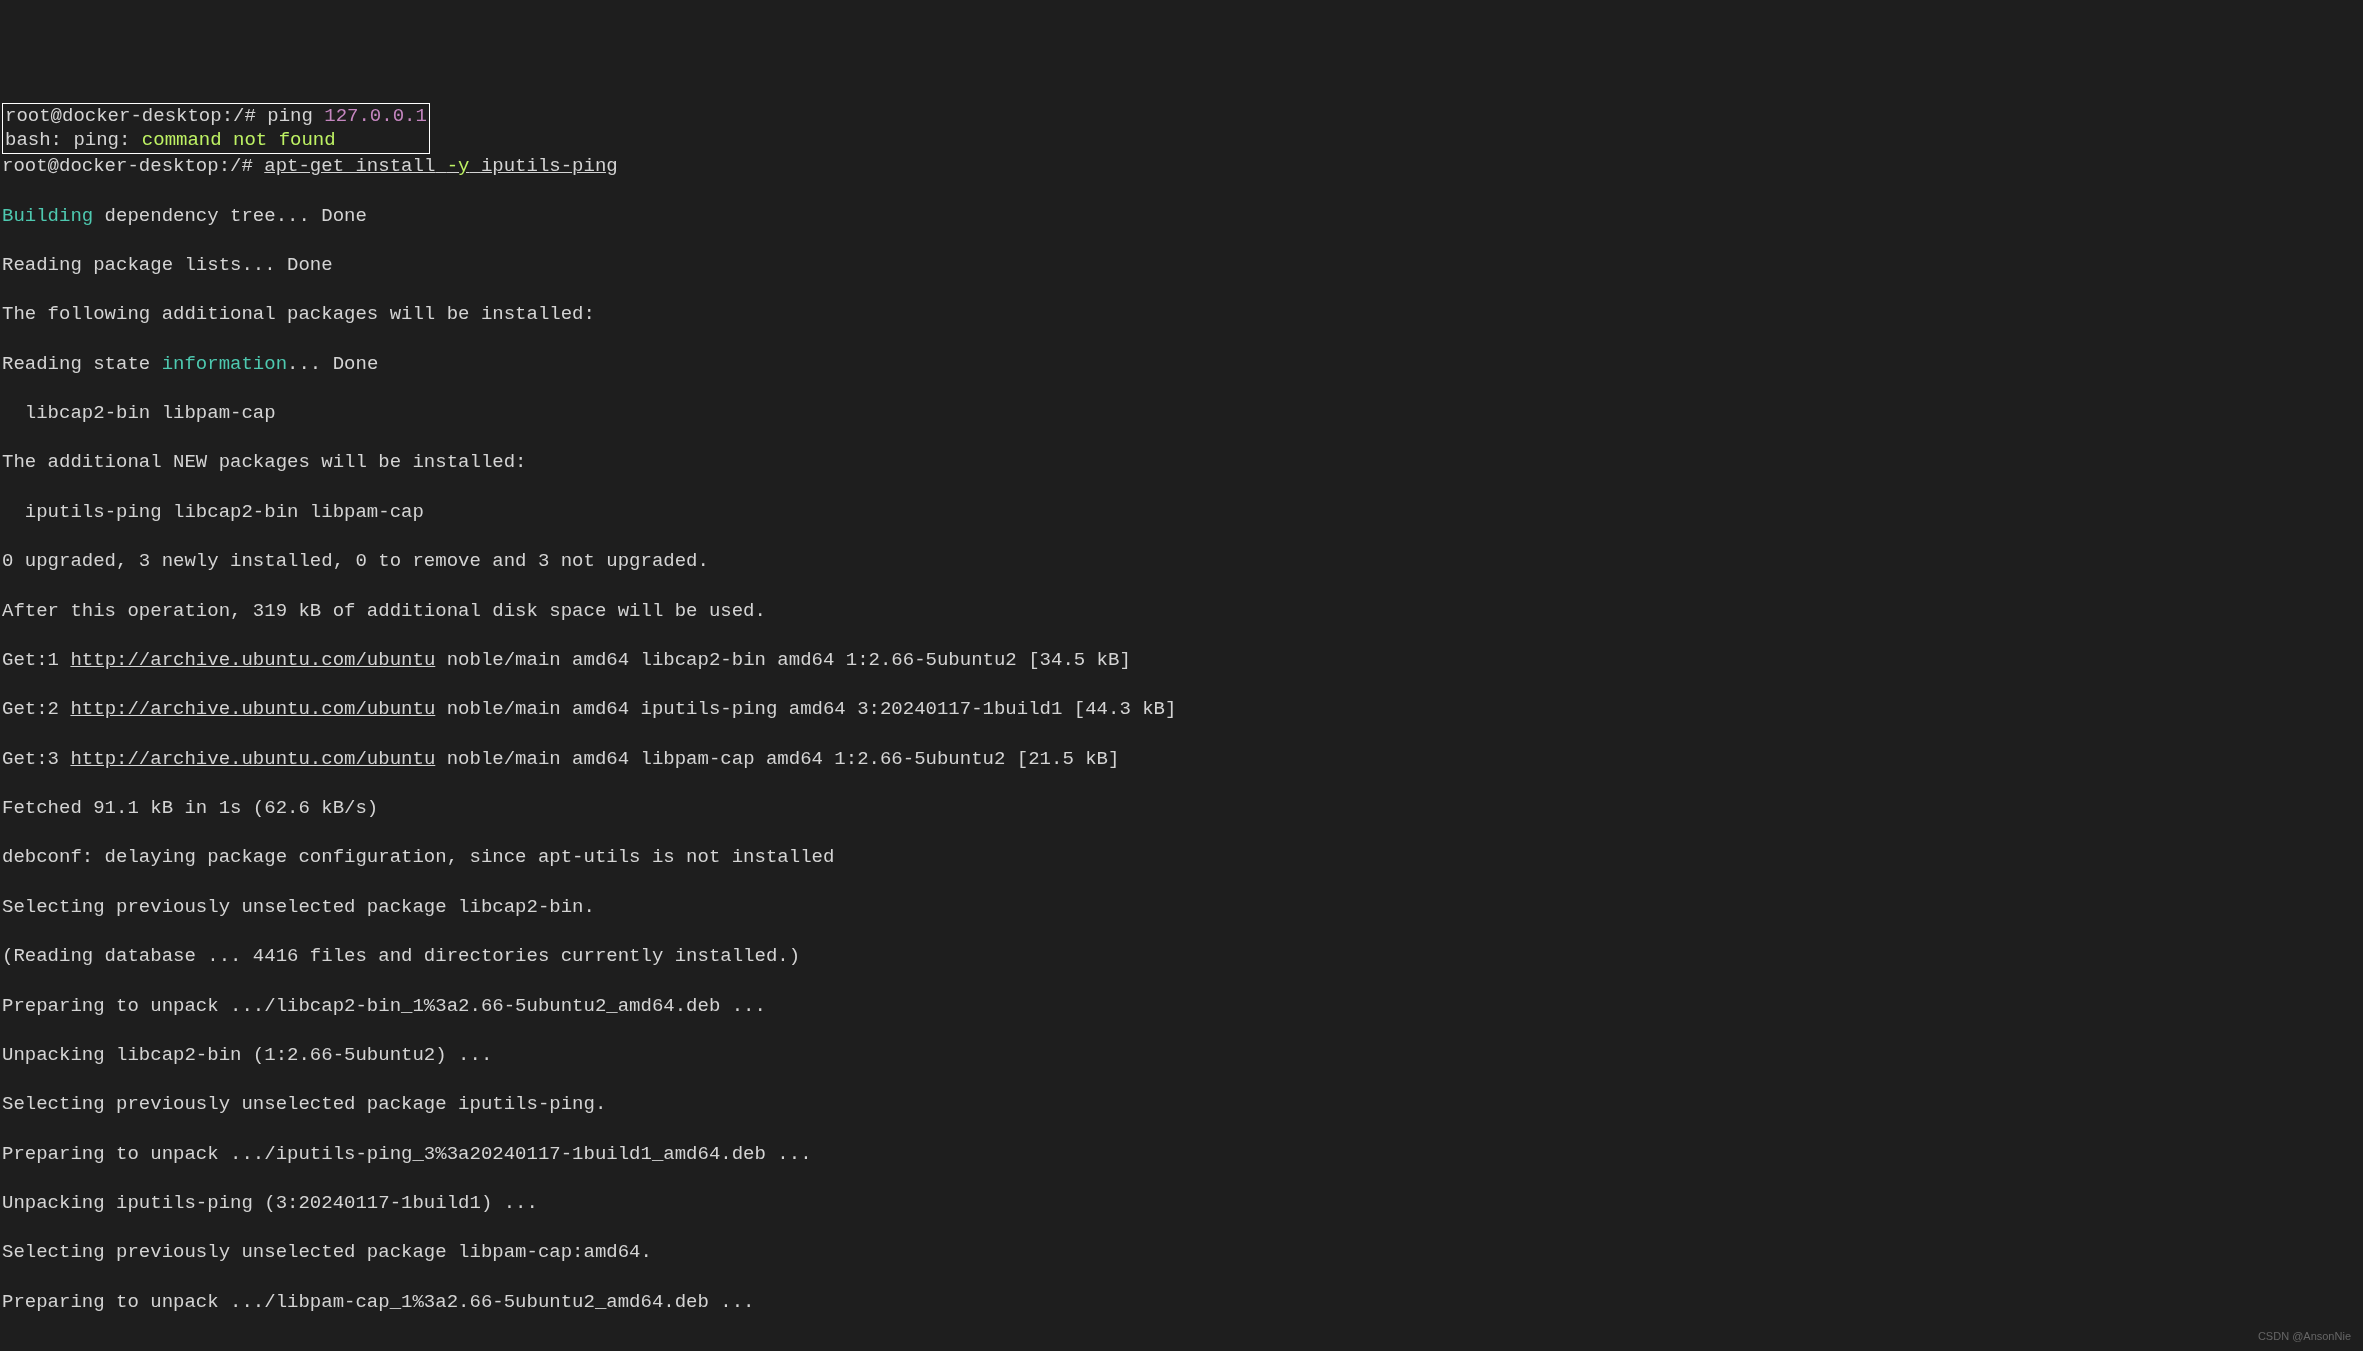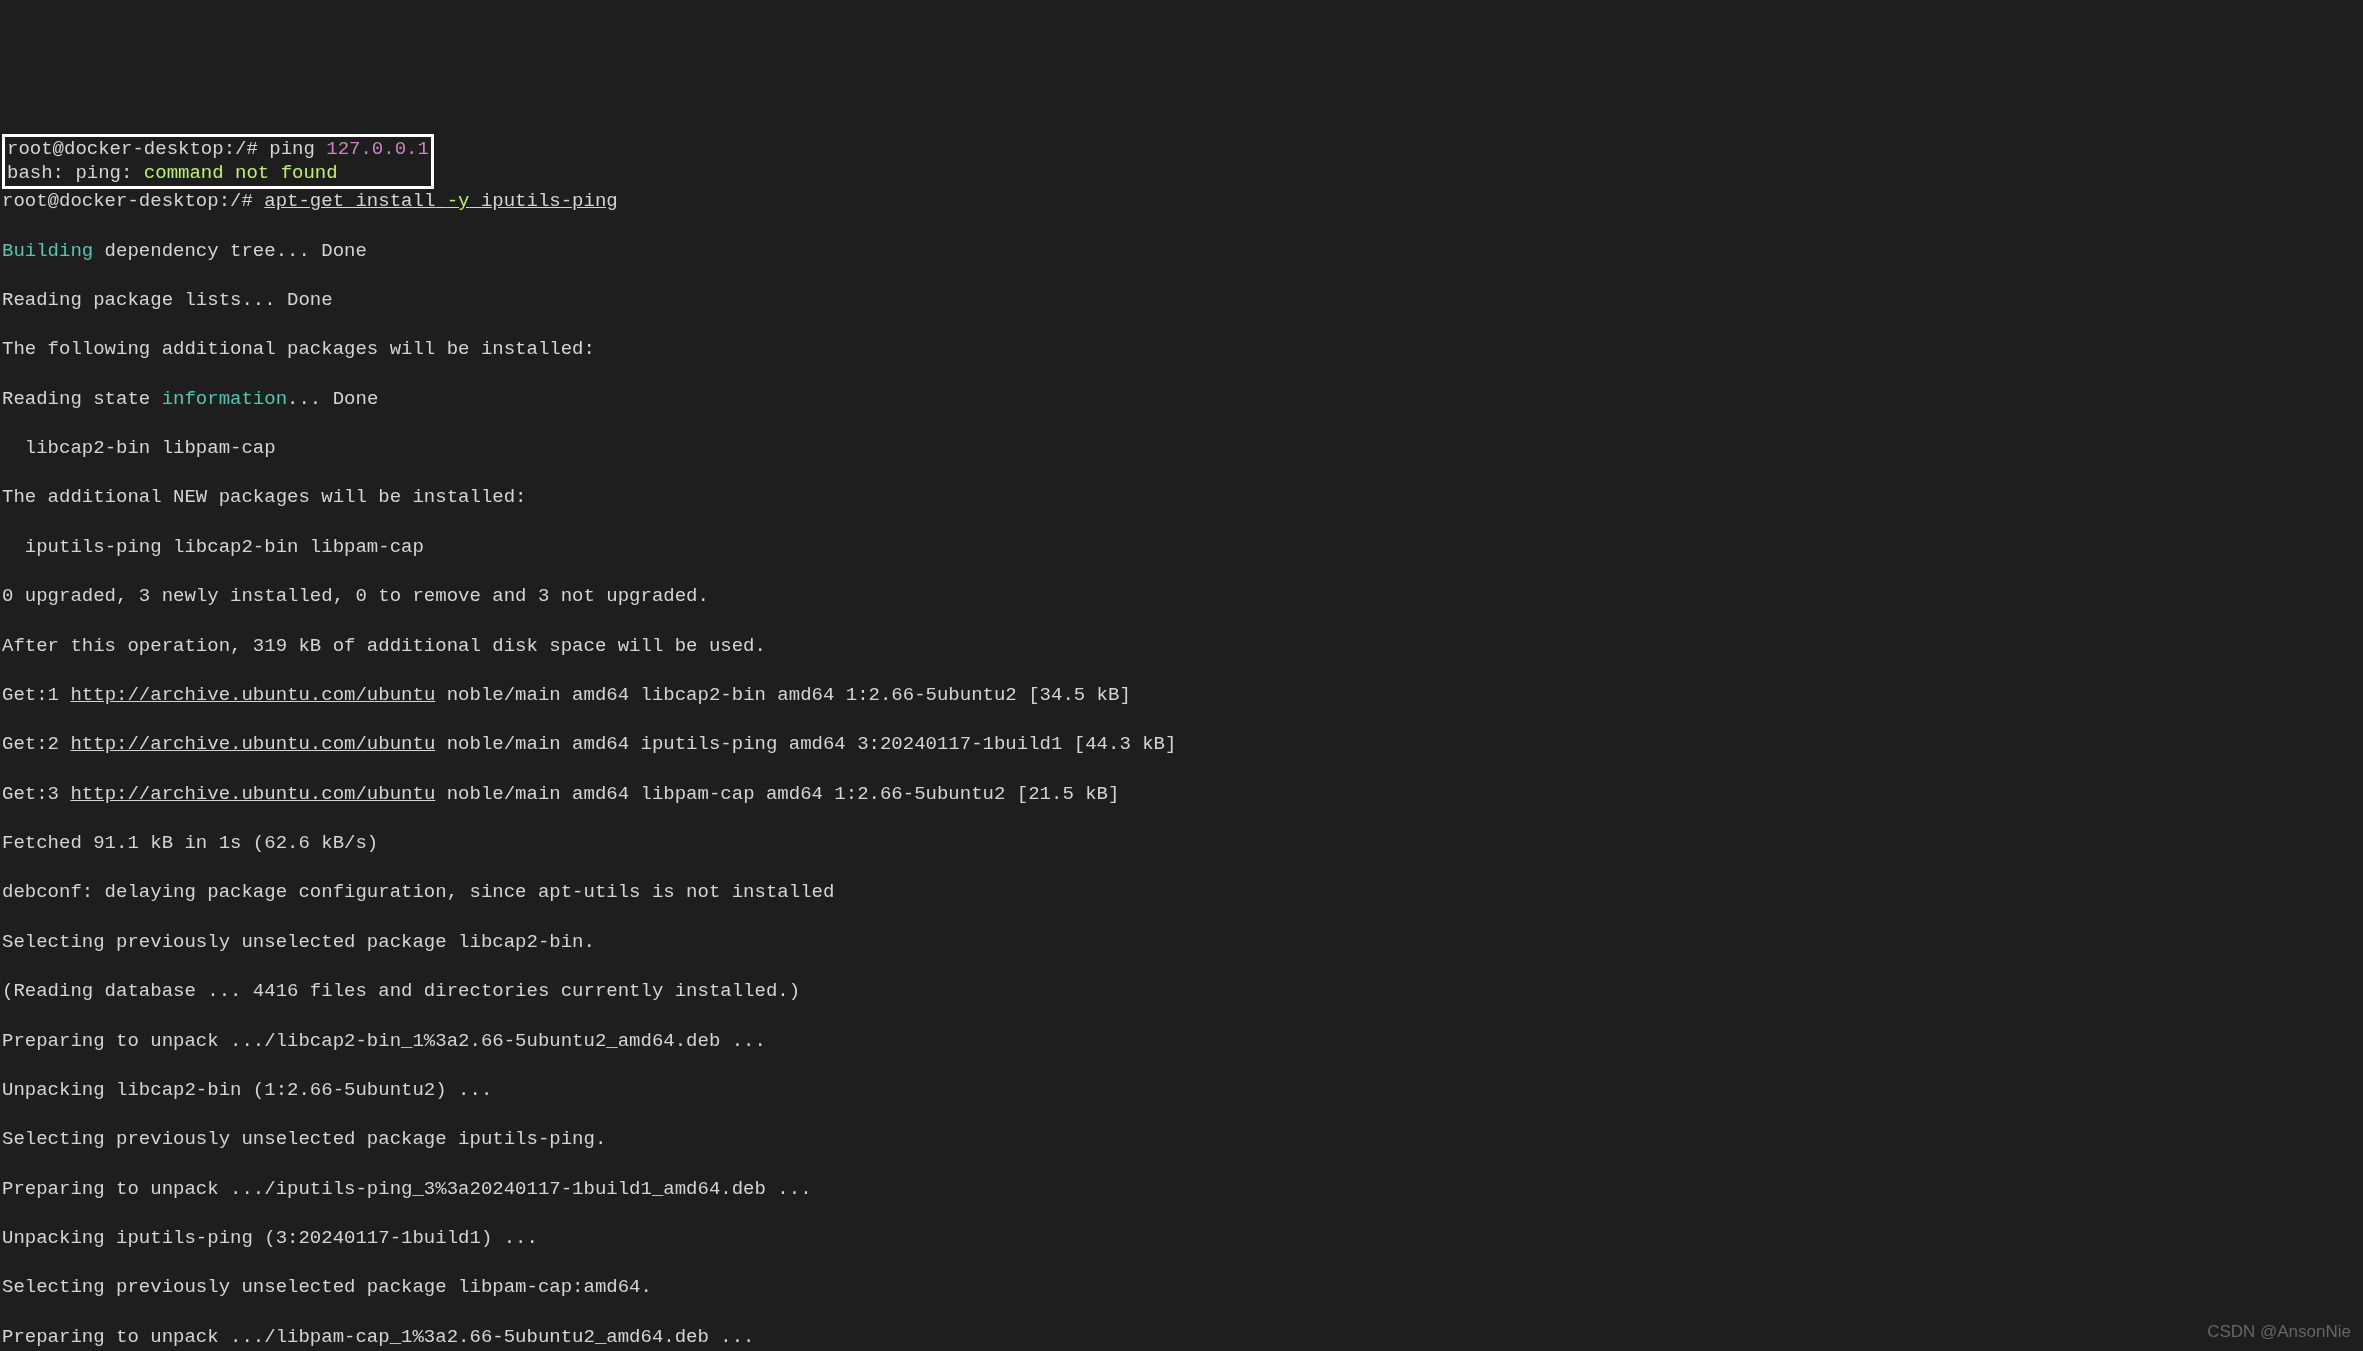--- a/index.html
+++ b/index.html
@@ -11,27 +11,27 @@
       line-height: 1.3;
       padding: 4px 2px;
       white-space: pre-wrap;
       word-wrap: break-word;
     }
     .line { display: block; }
     .ip { color: #c586c0; }
     .yellow { color: #bef264; }
     .cyan { color: #4ec9b0; }
     .underline { text-decoration: underline; }
-    .box-red { border: 3px solid #ffffff; display: inline-block; padding: 0 2px; margin-top: 31px; }
+    .box-red { border: 1px solid #ffffff; display: inline-block; padding: 0 2px; }
     .watermark {
       position: fixed;
       bottom: 8px;
       right: 12px;
       color: #666;
-      font-size: 17px;
+      font-size: 11px;
       font-family: Arial, sans-serif;
     }
   </style>
 </head>
 <body>
 
 
 
 <div><span class="box-red"><span class="line"><span>root@docker-desktop:/#</span> <span>ping</span> <span class="ip">127.0.0.1</span></span><span class="line"><span>bash: ping:</span> <span class="yellow">command not found</span></span></span>
 <span class="line"><span>root@docker-desktop:/#</span> <span class="underline"><span>apt-get install</span> <span class="yellow">-y</span> <span>iputils-ping</span></span></span>

